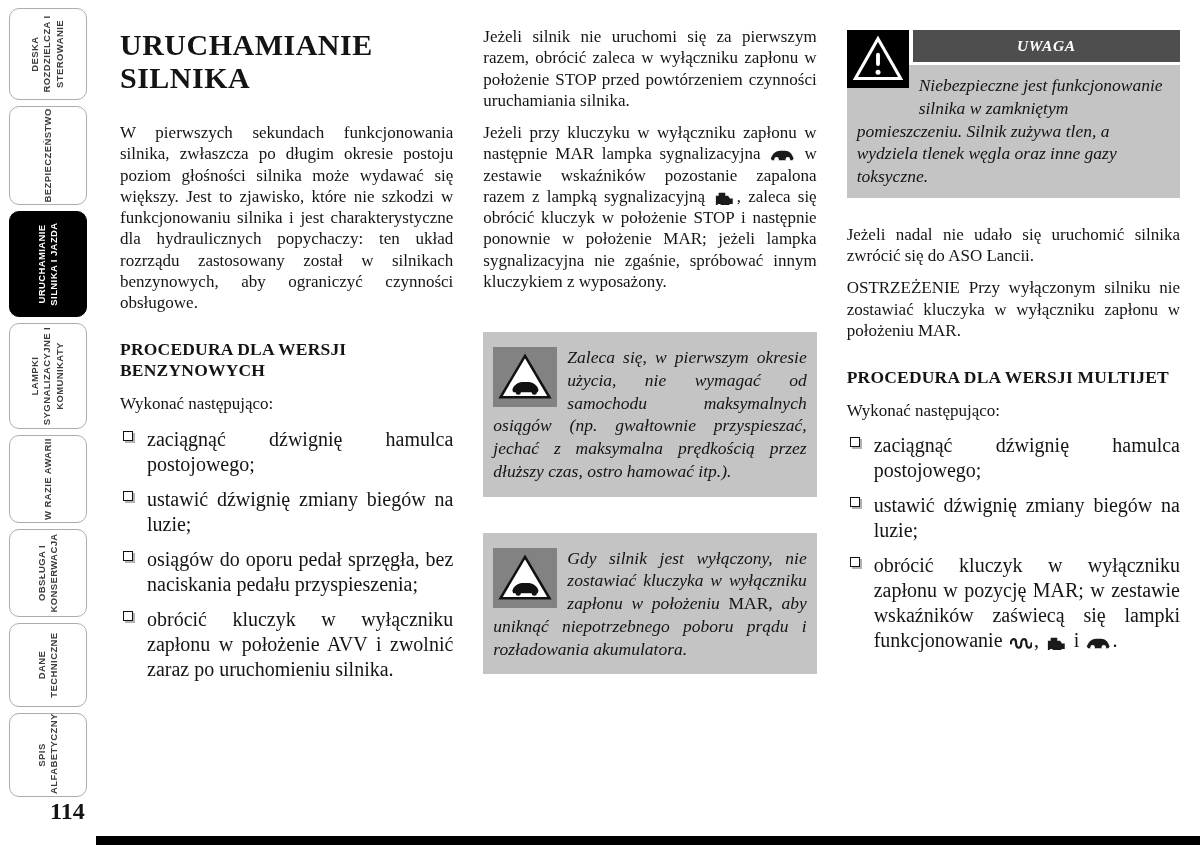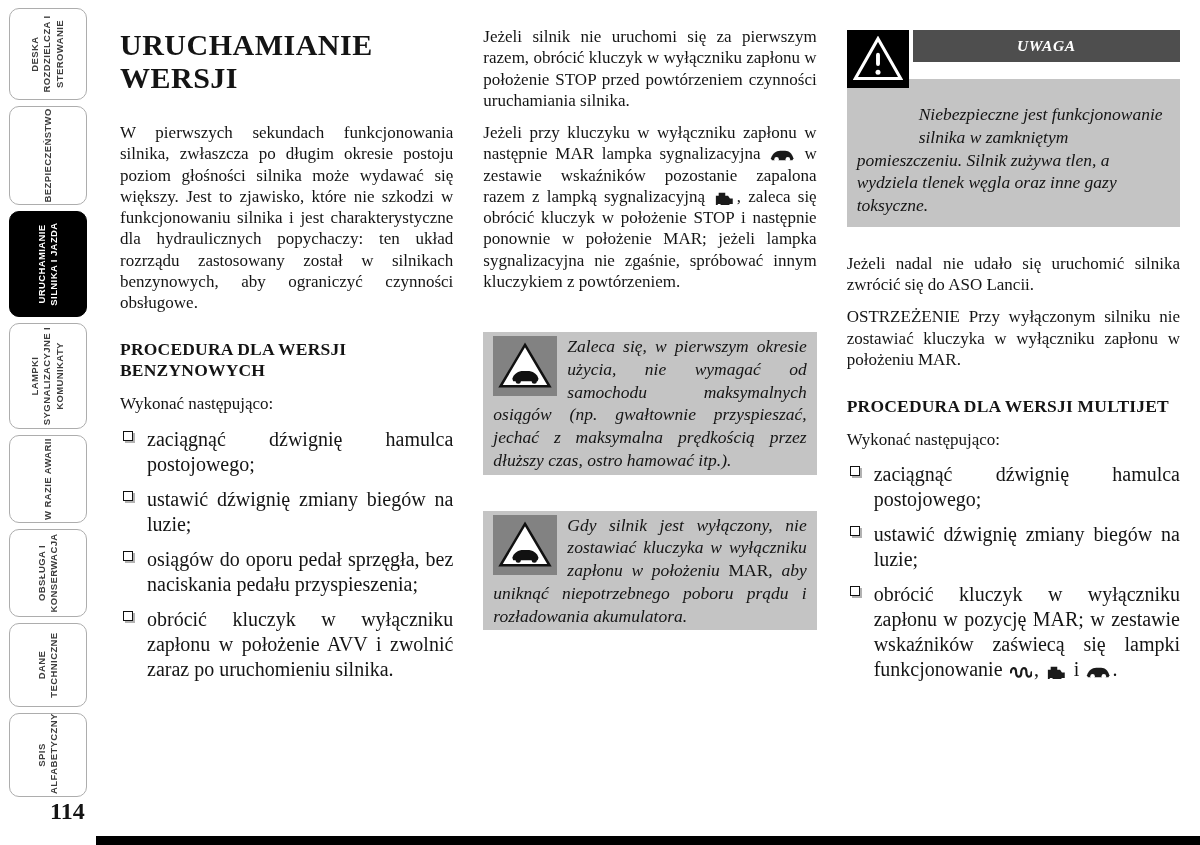--- a/index.html
+++ b/index.html
@@ -53,40 +53,40 @@
     text-align:justify;font-size:20px;line-height:1.25;
   }
   .sq{
     position:absolute;left:3px;top:4px;width:10px;height:10px;box-sizing:border-box;
     border:1.7px solid #111;box-shadow:2px 2px 0 rgba(0,0,0,.3);background:#fff;
   }
   .b{font-weight:normal}
   .i{font-style:italic}
 
   
-  .graybox{background:#c4c4c4;padding:3px 10px;overflow:hidden}
+  .graybox{background:#c4c4c4;padding:14px 10px;overflow:hidden}
   .graybox.first{margin:40px 0 0}
   .graybox.second{margin:36px 0 0}
   .wicon{
     float:left;width:64px;height:60px;background:#828282;margin:1px 10px 4px 0;
     display:flex;align-items:center;justify-content:center;flex:none;
   }
   .wicon svg{width:54px;height:50px;display:block}
   .wtext{font-size:17.5px;line-height:1.3;text-align:justify}
 
   
   .uwagabox{position:relative;margin:4px 0 26px}
   .uwaga-icon{
     position:absolute;top:0;left:0;width:62px;height:58px;background:#000;z-index:2;
     display:flex;align-items:center;justify-content:center;
   }
   .uwaga-icon svg{width:50px;height:46px;display:block}
   .uwaga-head{margin-left:66px;height:32px;background:#4e4e4e;display:flex;align-items:center;justify-content:center}
   .uwaga-head span{color:#fff;font-style:italic;font-weight:bold;font-size:15.5px;letter-spacing:.6px}
-  .uwaga-body{background:#c4c4c4;margin-top:17px;padding:24px 10px 10px;overflow:hidden}
+  .uwaga-body{background:#c4c4c4;margin-top:3px;padding:9px 10px 10px;overflow:hidden}
   .uwaga-spacer{float:left;width:56px;height:36px;margin-right:6px}
 
   
   .inline-icon{display:inline-block;vertical-align:-3px;margin:0 2px;line-height:0}
   .inline-icon svg{height:15px;width:auto;display:inline-block}
 </style>
 </head>
 <body>
 
 <div class="sidebar">
@@ -123,21 +123,21 @@
       <span class="tab-label">SPIS ALFABETYCZNY</span>
     </div>
   </div>
 
 <div class="page-num">114</div>
 <div class="bottom-bar"></div>
 
 <div class="content">
 
   <div class="col">
-    <div class="title">URUCHAMIANIE WERSJI</div>
+    <div class="title">URUCHAMIANIE SILNIKA</div>
     <p>W pierwszych sekundach funkcjonowania silnika, zwłaszcza po długim okresie postoju poziom głośności silnika może wydawać się większy. Jest to zjawisko, które nie szkodzi w funkcjonowaniu silnika i jest charakterystyczne dla hydraulicznych popychaczy: ten układ rozrządu zastosowany został w silnikach benzynowych, aby ograniczyć czynności obsługowe.</p>
     <div class="subhead">PROCEDURA DLA WERSJI BENZYNOWYCH</div>
     <p class="intro">Wykonać następująco:</p>
     <ul class="bullets">
 
         <li>
           <span class="sq"></span>
           <span><span>zaciągnąć dźwignię hamulca postojowego;</span></span>
         </li>
 
@@ -152,32 +152,32 @@
         </li>
 
         <li>
           <span class="sq"></span>
           <span><span>obrócić kluczyk w wyłączniku zapłonu w położenie </span><span class="b">AVV</span><span> i zwolnić zaraz po uruchomieniu silnika.</span></span>
         </li>
       </ul>
   </div>
 
   <div class="col">
-    <p><span>Jeżeli silnik nie uruchomi się za pierwszym razem, obrócić kluczyk w wyłączniku zapłonu w położenie </span><span class="b">STOP</span><span> przed powtórzeniem czynności uruchamiania silnika.</span></p>
+    <p><span>Jeżeli silnik nie uruchomi się za pierwszym razem, obrócić zaleca w wyłączniku zapłonu w położenie </span><span class="b">STOP</span><span> przed powtórzeniem czynności uruchamiania silnika.</span></p>
     <p><span>Jeżeli przy kluczyku w wyłączniku zapłonu w następnie </span><span class="b">MAR</span><span> lampka sygnalizacyjna </span><span class="inline-icon">
   <svg viewBox="0 0 26 16" aria-hidden="true">
     <path d="M1 12c2-5 5-8 10-8h5c5 0 7 3 9 8l-1 2H2z" fill="#1a1a1a"></path>
     <circle cx="7" cy="13" r="2.4" fill="#ffffff"></circle>
     <circle cx="19" cy="13" r="2.4" fill="#ffffff"></circle>
   </svg>
 </span><span> w zestawie wskaźników pozostanie zapalona razem z lampką sygnalizacyjną </span><span class="inline-icon">
   <svg viewBox="0 0 22 16" aria-hidden="true">
     <path d="M2 6h3V3h7v3h3l2 3h3v6h-3l-2 2H7v-2H4v2H2V6z" fill="#1a1a1a"></path>
   </svg>
-</span><span>, zaleca się obrócić kluczyk w położenie </span><span class="b">STOP</span><span> i następnie ponownie w położenie </span><span class="b">MAR</span><span>; jeżeli lampka sygnalizacyjna nie zgaśnie, spróbować innym kluczykiem z powtórzeniem.</span></p>
+</span><span>, zaleca się obrócić kluczyk w położenie </span><span class="b">STOP</span><span> i następnie ponownie w położenie </span><span class="b">MAR</span><span>; jeżeli lampka sygnalizacyjna nie zgaśnie, spróbować innym kluczykiem z wyposażony.</span></p>
 
     <div class="graybox first">
       <div class="wicon">
         <svg viewBox="0 0 64 58" aria-hidden="true">
           <polygon points="32,4 61,53 3,53" fill="#ffffff" stroke="#111111" stroke-width="3"></polygon>
           <path d="M17 44c2-6 7-9 13-9h5c6 0 11 3 13 9l-1 3H18z" fill="#111111"></path>
           <circle cx="24" cy="47" r="3" fill="#111111"></circle>
           <circle cx="43" cy="47" r="3" fill="#111111"></circle>
         </svg>
       </div>

